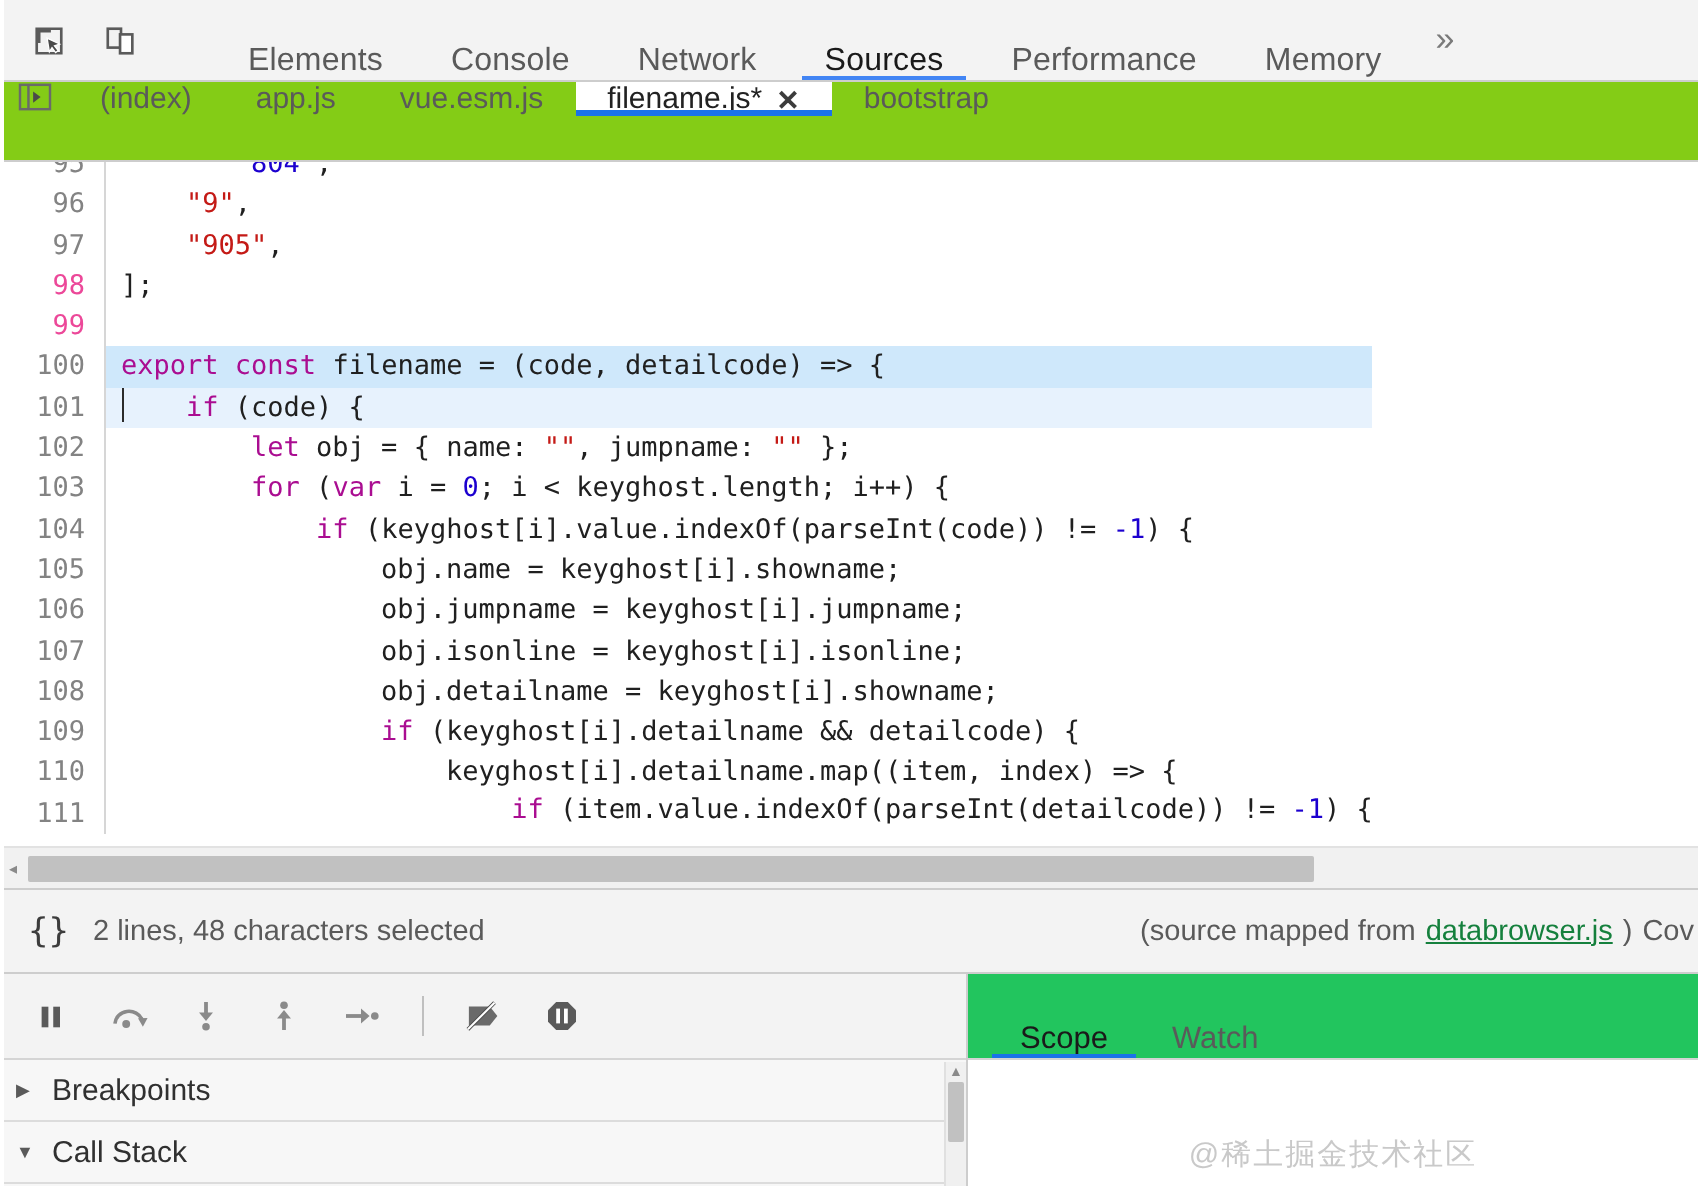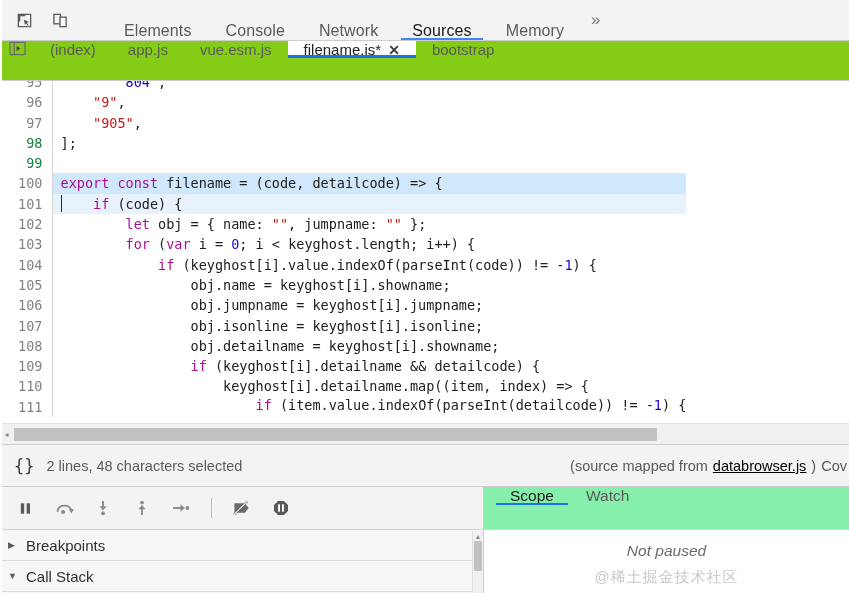--- a/index.html
+++ b/index.html
@@ -140,21 +140,21 @@
     width: 52px;
     text-align: right;
     padding: 0 9px 0 0;
     color: #838383;
     background: #ffffff;
     border-right: 1px solid #d6d6d6;
     user-select: none;
     vertical-align: top;
     margin-top: 48px;
   }
-  td.gutter.dim { color: #15803d; }
+  td.gutter.dim { color: #ec4899; }
   tr.highlight td.gutter { background: #ffffff; }
   tr.cursorline td.gutter { background: #ffffff; }
   td.code {
     padding: 0 0 0 8px;
     color: #202020;
     vertical-align: top;
     position: relative;
   }
   .tok-kw  { color: #aa0d91; }
   .tok-str { color: #c41a16; }
@@ -220,21 +220,21 @@
     cursor: pointer;
   }
   .selection-info { white-space: nowrap; }
   .status-right {
     margin-left: auto;
     display: flex; align-items: center; gap: 5px;
     white-space: nowrap;
     padding-right: 2px;
   }
   .source-map-link {
-    color: #000000;
+    color: #15803d;
     text-decoration: underline;
     cursor: pointer;
   }
 
   
   .bottom-pane {
     height: 106px;
     min-height: 106px;
     display: flex;
     background: #ffffff;
@@ -315,22 +315,22 @@
   }
   .debug-right {
     flex: 1 1 auto;
     display: flex; flex-direction: column;
     background: #ffffff;
     position: relative;
   }
   .sw-tabs {
     height: 43px;
     min-height: 43px;
-    display: flex; align-items: flex-start;
-    background: #86efac;
+    display: flex; align-items: flex-end;
+    background: #22c55e;
     border-bottom: 1px solid #d4d4d4;
     padding-left: 10px;
   }
   .sw-tab {
     display: flex; align-items: center;
     padding: 0 16px;
     font-size: 15.5px;
     color: #5a5a5a;
     position: relative;
     cursor: pointer;
@@ -402,20 +402,23 @@
       <div class="main-tab">
           <span>Console</span>
         </div>
       <div class="main-tab">
           <span>Network</span>
         </div>
       <div class="main-tab active">
           <span>Sources</span>
         </div>
       <div class="main-tab">
+          <span>Performance</span>
+        </div>
+      <div class="main-tab">
           <span>Memory</span>
         </div>
     </div>
     <div class="overflow-chevrons">
         <span>»</span>
       </div>
   </div>
 
   <div class="file-tabstrip">
     <div class="navigator-toggle" title="Show navigator">
@@ -553,20 +556,19 @@
     <div class="debug-right">
       <div class="sw-tabs">
         <div class="sw-tab active">
             <span>Scope</span>
           </div>
         <div class="sw-tab">
             <span>Watch</span>
           </div>
       </div>
       <div class="sw-body">
-        <div class="not-paused">Not paused</div>
         <div class="watermark">@稀土掘金技术社区</div>
       </div>
     </div>
   </div>
 
   <div class="left-edge-strip"></div>
 </div>
 
 </body></html>

